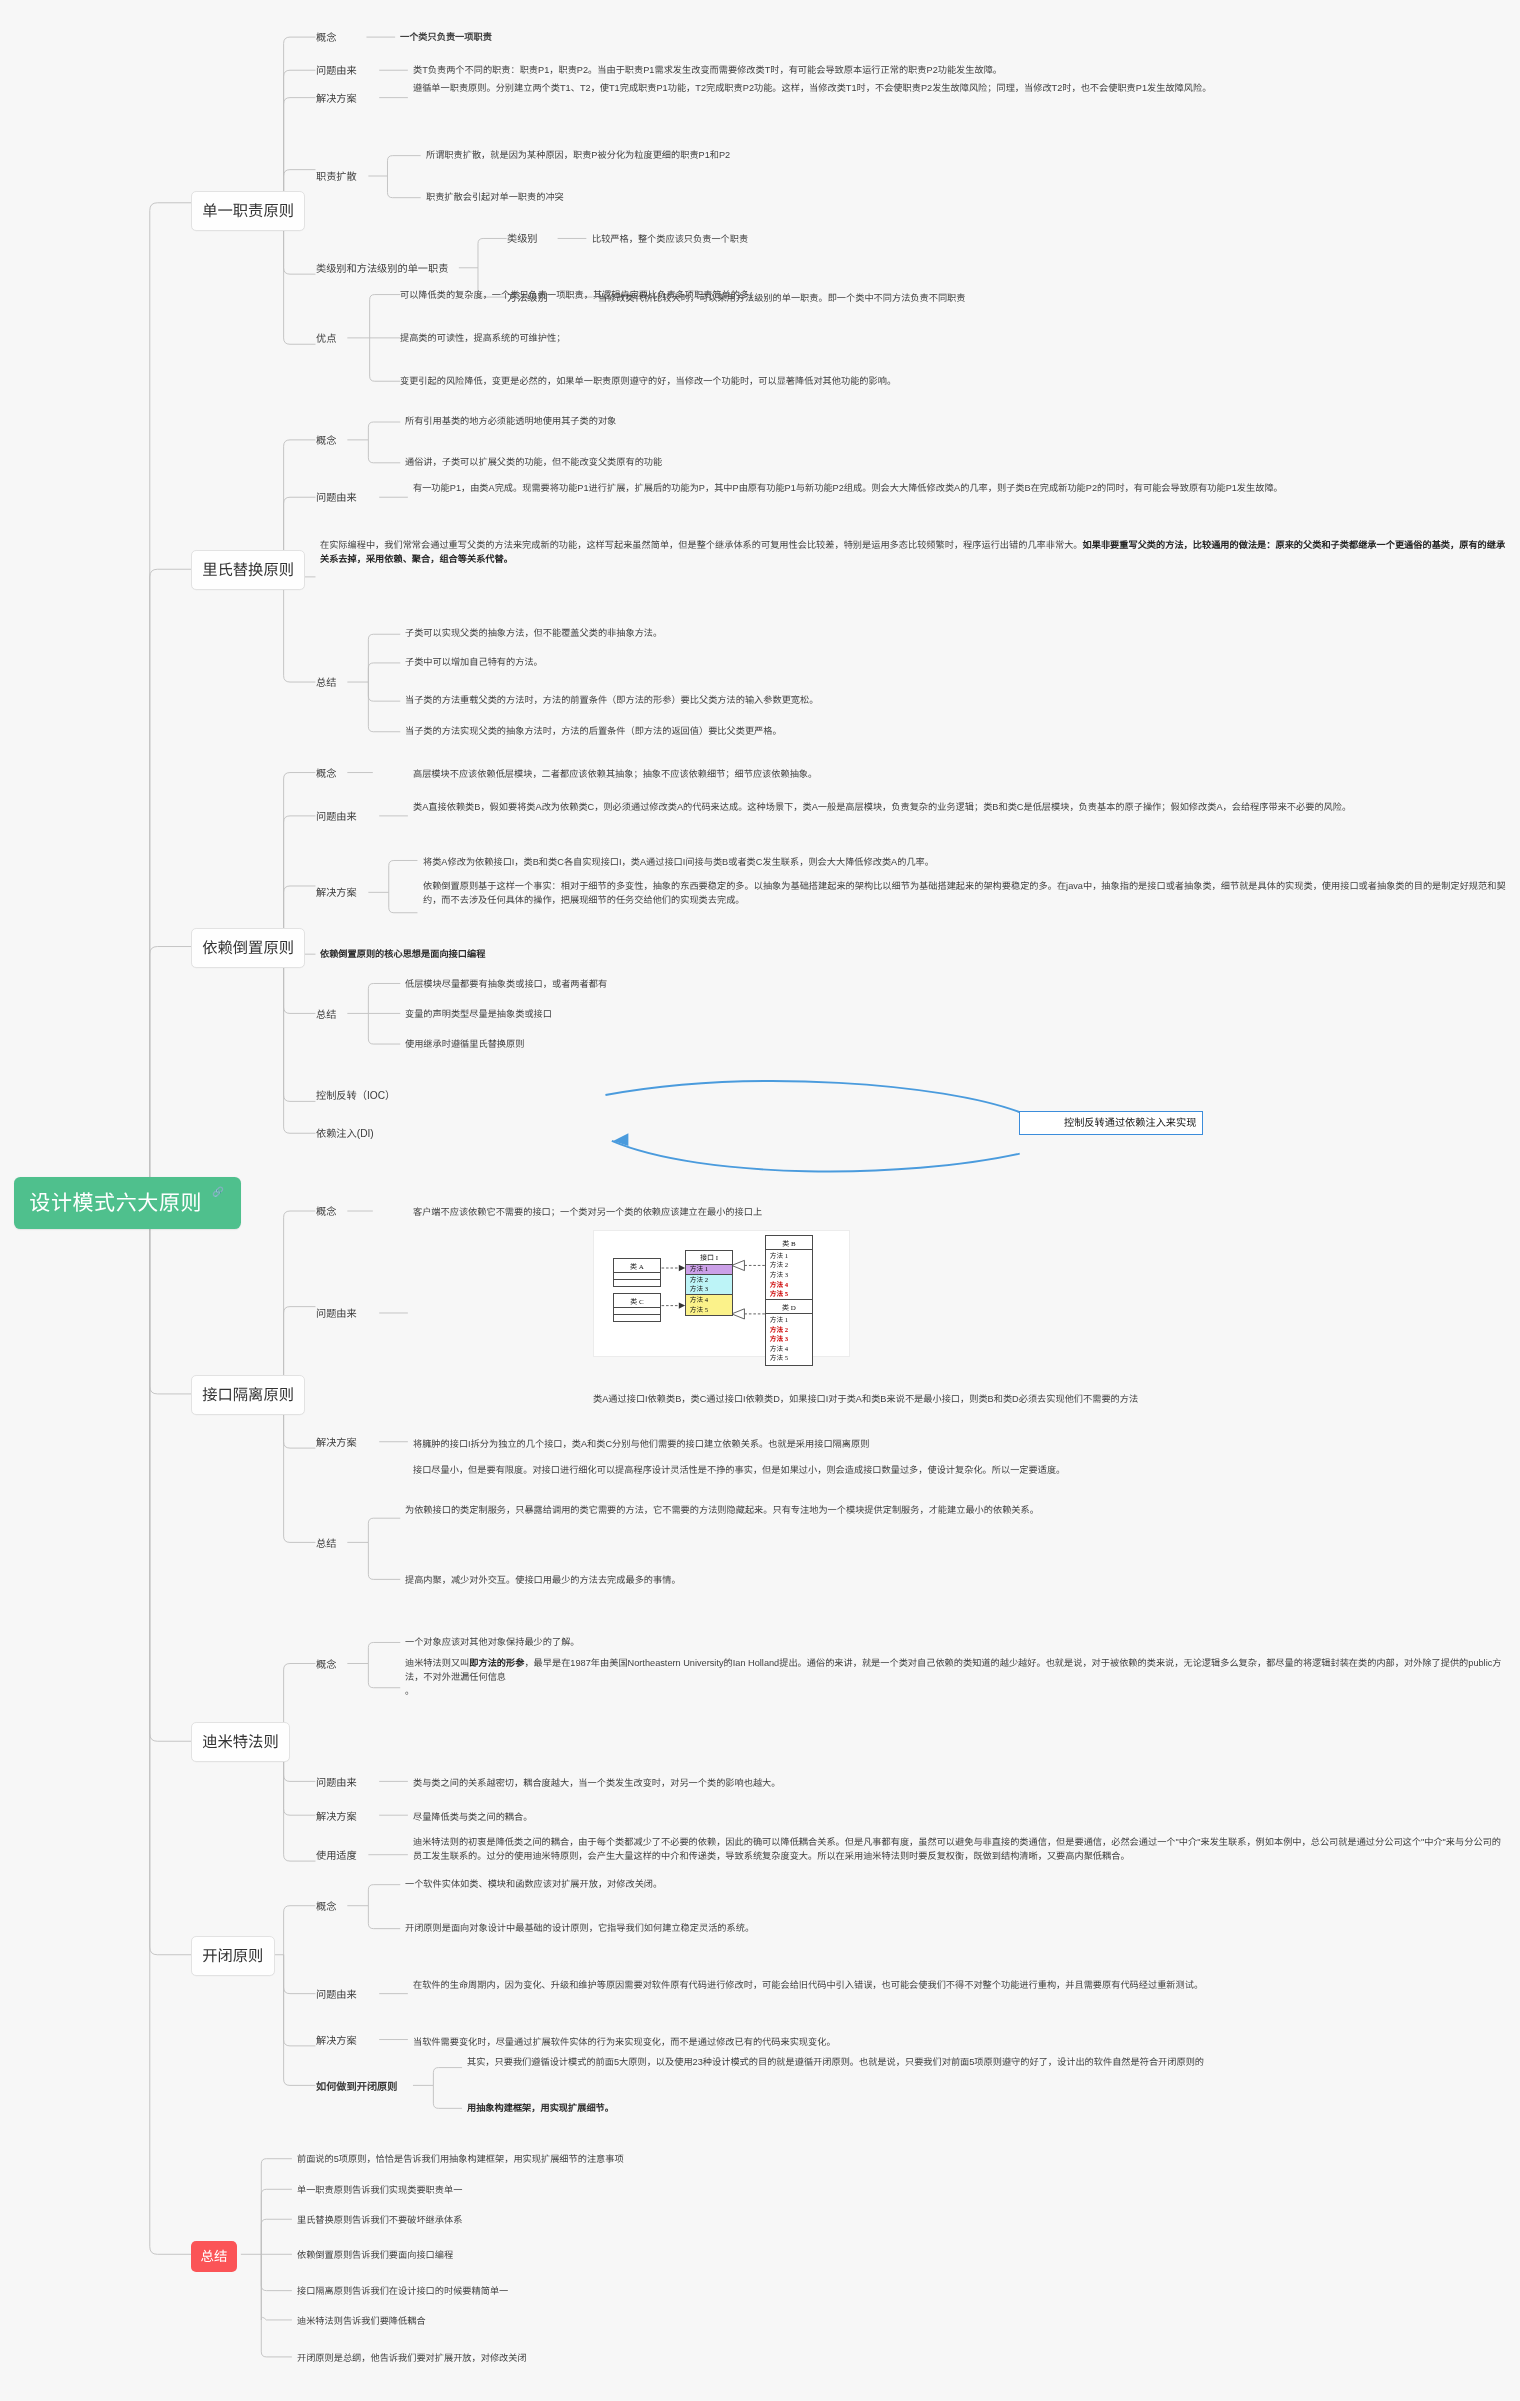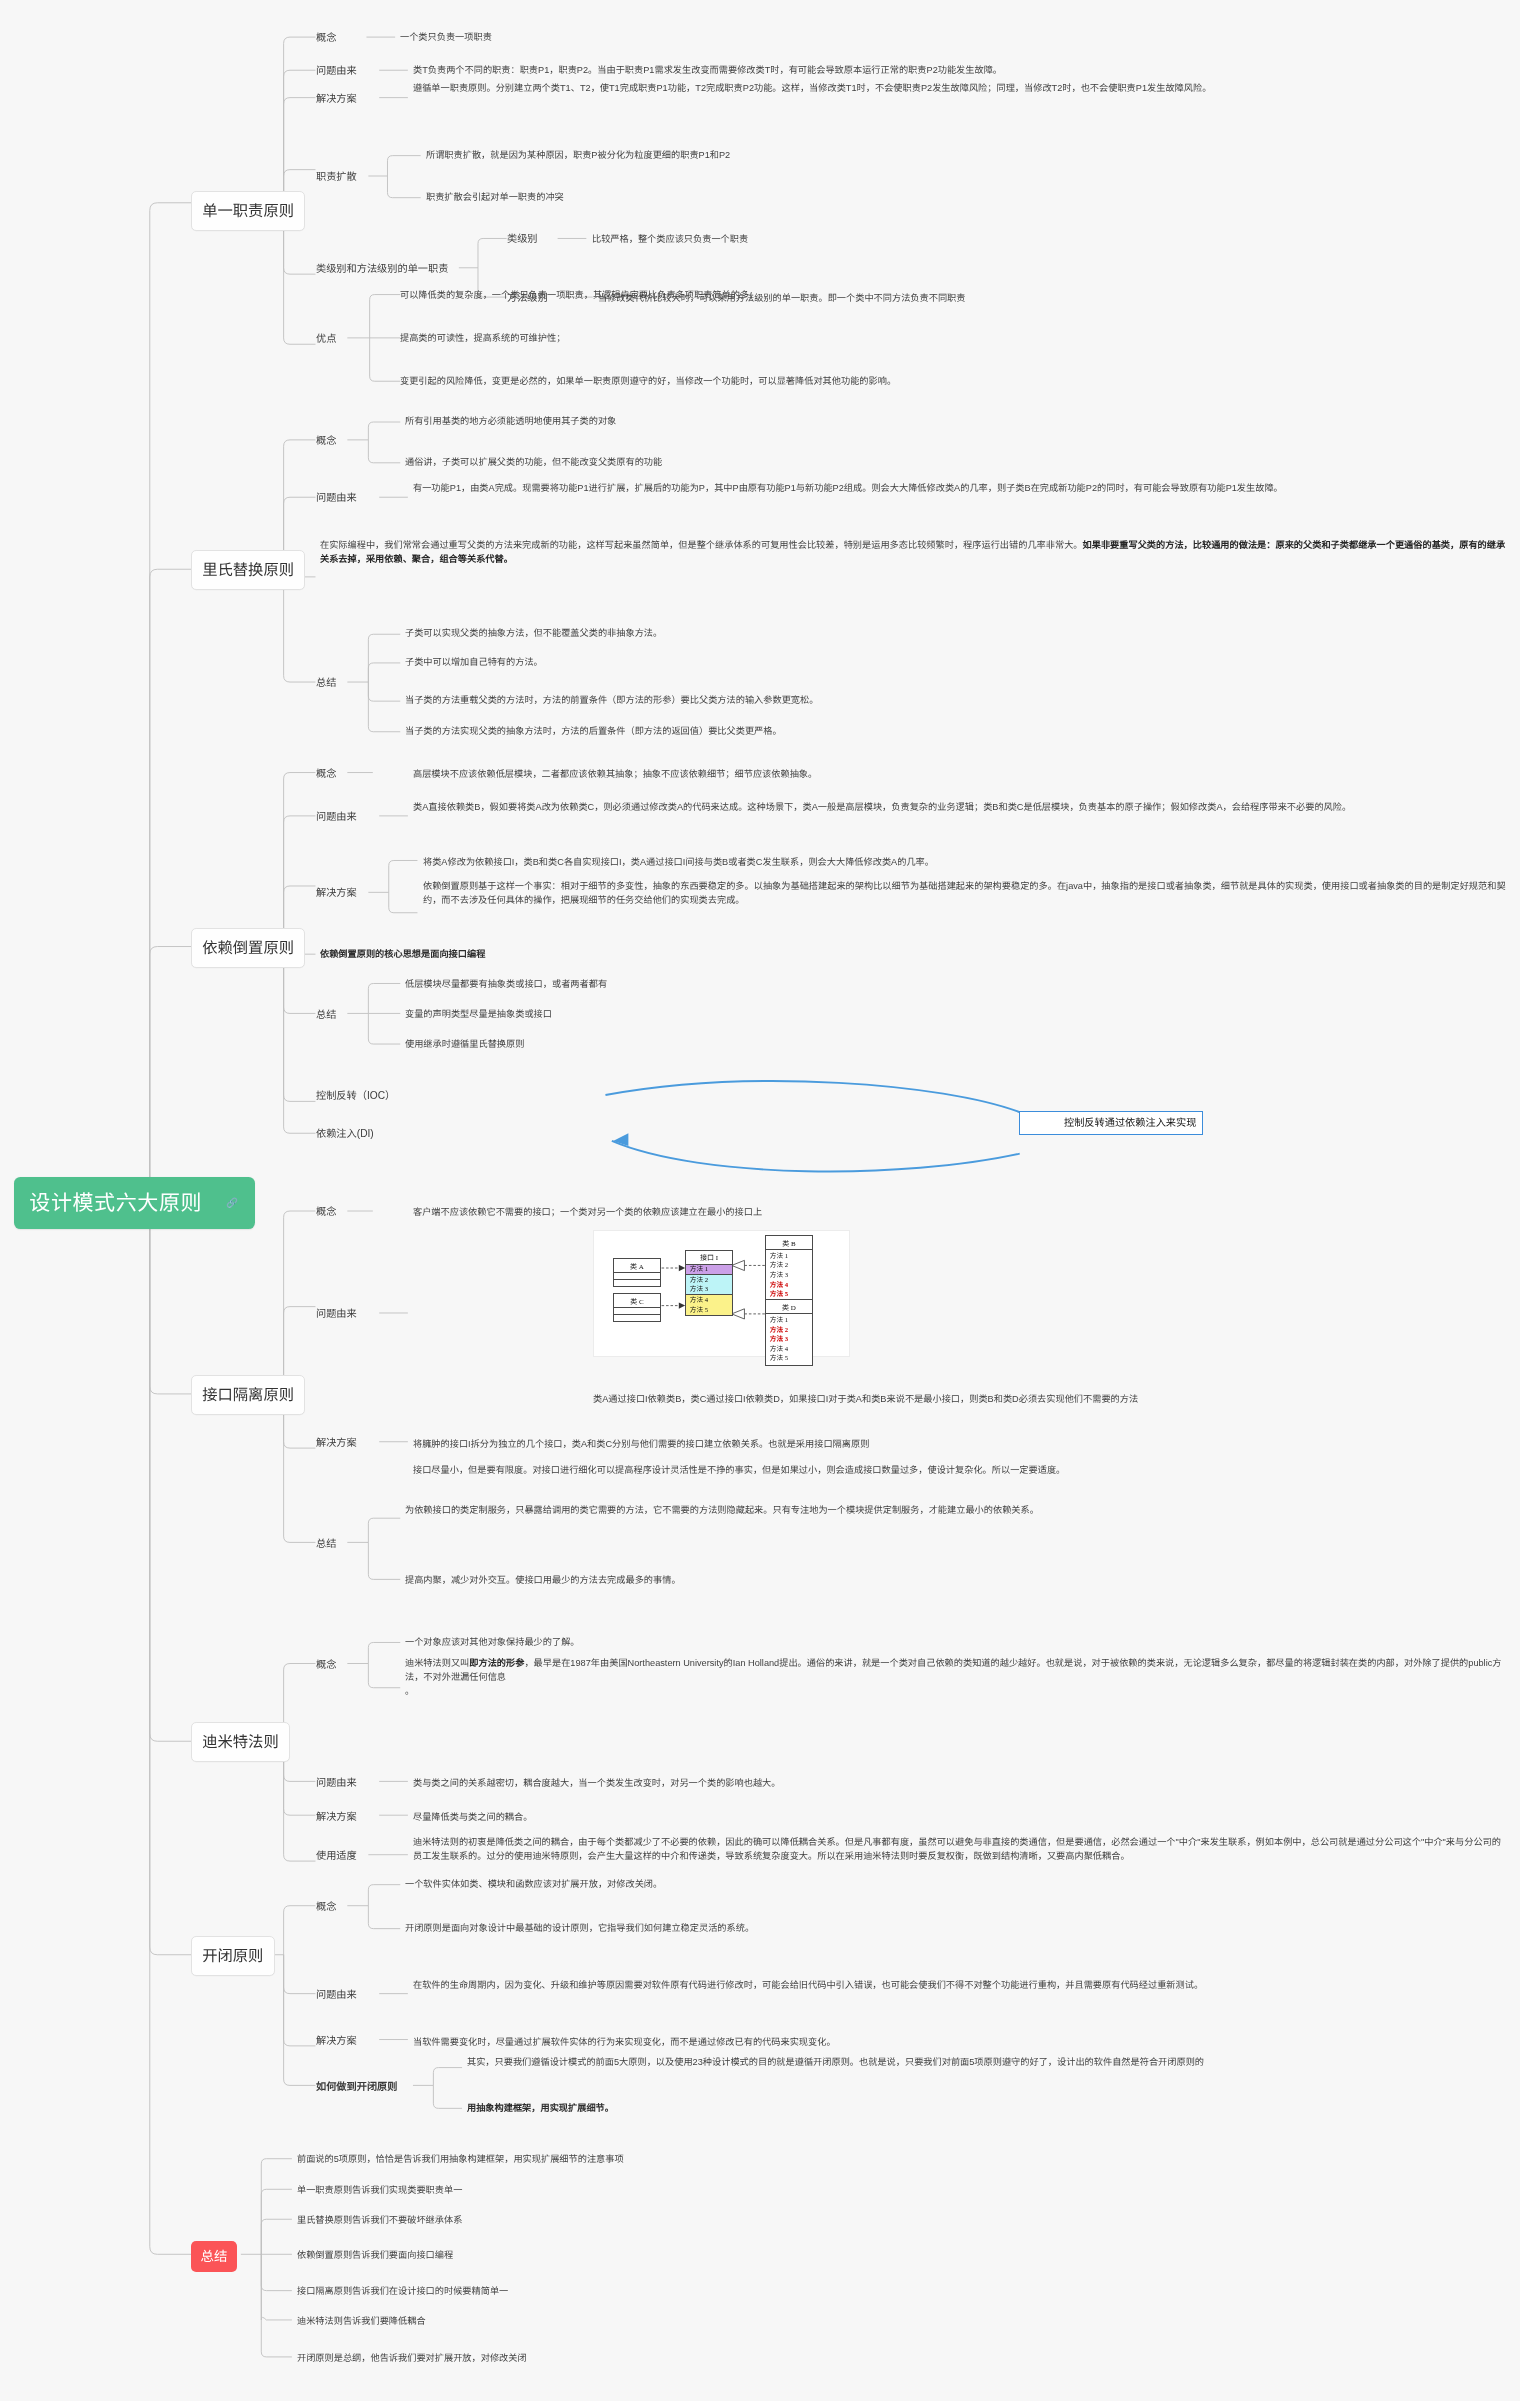--- a/index.html
+++ b/index.html
@@ -29,22 +29,21 @@
   }
   
   .root-node {
     background: #4fc08d;
     color: #ffffff;
     border-radius: 6.4px;
     padding: 10.2px 16.6px 10.2px 15.3px;
     font-size: 21px;
     letter-spacing: 0.6px;
     display: flex;
-    align-items: center;
-    gap: 24px;
+    gap: 10px;
     box-shadow: 0 0.6px 1.3px rgba(0,0,0,.08);
     white-space: nowrap;
   }
   .root-link-icon {
     font-size: 9.6px;
     color: #2b7fd4;
     opacity: .95;
     line-height: 1;
   }
   
@@ -286,21 +285,21 @@
   </div>
   <div class="node topic1" style="left:191px; top:1936px;">
     <span>开闭原则</span>
   </div>
   <div class="node topic-summary" style="left:191px; top:2241px;">
     <span>总结</span>
   </div>
 
   <div class="node topic2" style="left:316px; top:30px;">
     <span>概念</span></div>
-  <div class="node leaf" style="left:400px; top:31px;">
+  <div class="node leaf" style="left:400px; top:31px;font-weight:bold;">
     <span>一个类只负责一项职责</span></div>
 
   <div class="node topic2" style="left:316px; top:63px;">
     <span>问题由来</span></div>
   <div class="node leaf" style="left:413px; top:64px; width:1090px;">
     <span>类T负责两个不同的职责：职责P1，职责P2。当由于职责P1需求发生改变而需要修改类T时，有可能会导致原本运行正常的职责P2功能发生故障。</span></div>
 
   <div class="node topic2" style="left:316px; top:91px;">
     <span>解决方案</span></div>
   <div class="node leaf" style="left:413px; top:82px; width:1093px;">

